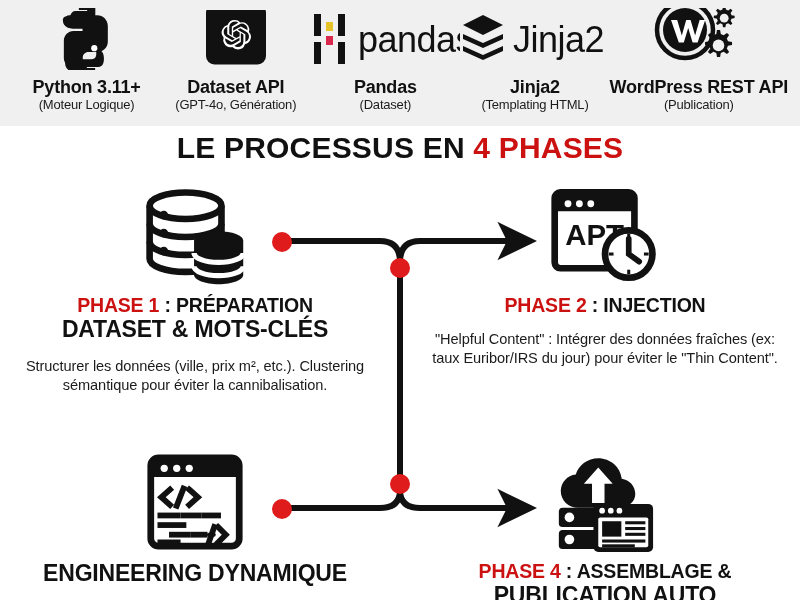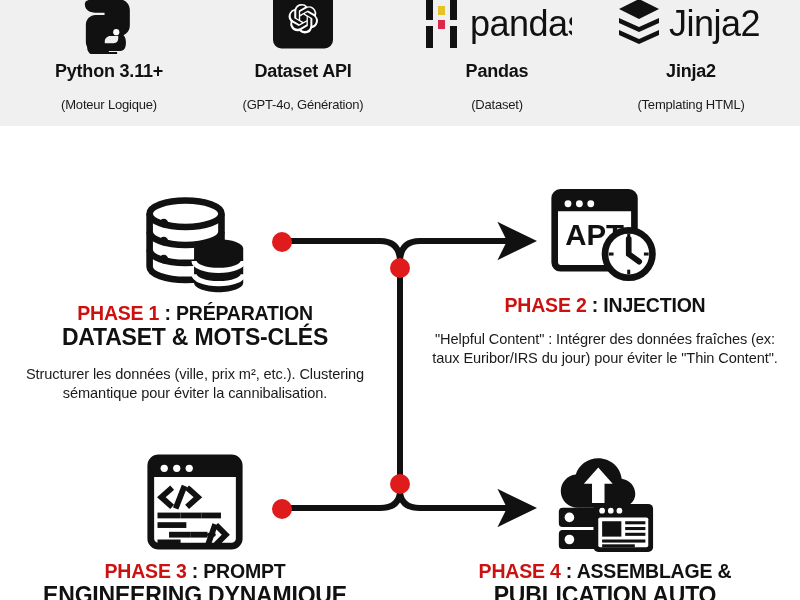--- a/index.html
+++ b/index.html
@@ -65,21 +65,20 @@
     text-align: center;
   }
   .tech-sub {
     font-size: 13px;
     font-weight: normal;
     color: #1b1b1b;
     line-height: 1.16;
     letter-spacing: -0.2px;
     white-space: nowrap;
     text-align: center;
-    margin-top: 16px;
   }
 
   
   .main-title {
     position: absolute;
     left: 0; top: 131px;
     width: 800px;
     text-align: center;
     font-size: 30px;
     font-weight: bold;
@@ -136,21 +135,21 @@
   }
   .phase-desc {
     margin-top: 14px;
     font-size: 14.6px;
     color: #1b1b1b;
     line-height: 1.32;
     text-align: center;
     letter-spacing: -0.1px;
   }
 
-  #phase1 { left: 10px;  top: 192px; }
+  #phase1 { left: 10px;  top: 184px; }
   #phase2 { left: 420px; top: 184px; }
   #phase3 { left: 10px;  top: 450px; }
   #phase4 { left: 420px; top: 450px; }
 </style>
 </head>
 <body>
 
 <div id="page">
 
   <div class="techband">
@@ -208,23 +207,45 @@
             <path d="M2 22 L22 31 L42 22 L42 27 L22 36 L2 27 Z"></path>
             <path d="M2 34 L22 43 L42 34 L42 39 L22 48 L2 39 Z"></path>
           </g>
           <text x="52" y="40" font-family="'Liberation Sans', sans-serif" font-size="36" fill="#111111" letter-spacing="-0.5">Jinja2</text>
         </svg>
       </div>
       <div class="tech-name">Jinja2</div>
       <div class="tech-sub">(Templating HTML)</div>
     </div>
 
-
-  </div>
-
+    <div class="tech-item">
+      <div class="tech-logo">
+        <svg width="96" height="62" viewBox="0 0 96 62">
+          <g transform="translate(0,-8)">
+            <circle cx="34" cy="30" r="28" fill="none" stroke="#111111" stroke-width="4.5"></circle>
+            <circle cx="34" cy="30" r="22" fill="#111111"></circle>
+            <path fill="#ffffff" d="M20 20 h6.2 l4.6 15.6 L35.2 20 h4.4 l4.5 15.6 L48.6 20 h5.6 l-7.6 22.5 h-5 l-4.4-14.4 -4.4 14.4 h-5 z"></path>
+            <g fill="#111111">
+              <path d="M72 6.5 l2.4 0 .55 3.1 2.2 .92 2.55-1.8 1.7 1.7-1.8 2.55 .92 2.2 3.1 .55 0 2.4-3.1 .55-.92 2.2 1.8 2.55-1.7 1.7-2.55-1.8-2.2 .92-.55 3.1-2.4 0-.55-3.1-2.2-.92-2.55 1.8-1.7-1.7 1.8-2.55-.92-2.2-3.1-.55 0-2.4 3.1-.55 .92-2.2-1.8-2.55 1.7-1.7 2.55 1.8 2.2-.92z"></path>
+              <circle cx="73.2" cy="18.2" r="4.4" fill="#f0f0f1"></circle>
+              <path d="M66 30 l3.1 0 .7 4.05 2.85 1.19 3.3-2.34 2.2 2.2-2.34 3.3 1.19 2.85 4.05 .7 0 3.1-4.05 .7-1.19 2.85 2.34 3.3-2.2 2.2-3.3-2.34-2.85 1.19-.7 4.05-3.1 0-.7-4.05-2.85-1.19-3.3 2.34-2.2-2.2 2.34-3.3-1.19-2.85-4.05-.7 0-3.1 4.05-.7 1.19-2.85-2.34-3.3 2.2-2.2 3.3 2.34 2.85-1.19z"></path>
+              <circle cx="67.5" cy="45.4" r="5.8" fill="#f0f0f1"></circle>
+            </g>
+          </g>
+        </svg>
+      </div>
+      <div class="tech-name">WordPress REST API</div>
+      <div class="tech-sub">(Publication)</div>
+    </div>
+
+  </div>
+
+  <div class="main-title">
+    <span>LE PROCESSUS EN </span><span class="accent">4 PHASES</span>
+  </div>
 
   <svg class="flow-svg" viewBox="0 0 800 600">
     <defs>
       <marker id="arrowhead" markerWidth="7" markerHeight="7" refX="5.6" refY="3.5" orient="auto">
         <path d="M0,0.3 L6.6,3.5 L0,6.7 L1.6,3.5 Z" fill="#111111"></path>
       </marker>
     </defs>
 
     <path d="M 288 241 H 380 Q 400 241 400 262" fill="none" stroke="#111111" stroke-width="6" stroke-linecap="butt"></path>
     <path d="M 400 262 Q 400 241 420 241 H 531" fill="none" stroke="#111111" stroke-width="6" stroke-linecap="butt" marker-end="url(#arrowhead)"></path>
@@ -315,23 +336,20 @@
           <path d="M16 94 H34"></path>
           <path d="M76 78 L84 86 L76 94"></path>
           <path d="M66 95 L72 78"></path>
         </g>
         <g fill="#111111">
           <circle cx="66.5" cy="86" r="2.1"></circle>
           <circle cx="71.5" cy="86" r="2.1"></circle>
         </g>
       </svg>
     </div>
-    <div class="phase-title">
-      <span class="accent">PHASE 3</span><span> : </span><span>PROMPT</span>
-    </div>
     <div class="phase-title-2">ENGINEERING DYNAMIQUE</div>
   </div>
 
   <div class="phase" id="phase4">
     <div class="phase-icon">
       <svg width="110" height="100" viewBox="0 0 112 104">
         <path fill="#111111" d="M28 58 c-10 0-18-7.6-18-17.4 0-9 6.8-16.4 15.6-17.3 C28.6 13.6 38 6.5 49 6.5 c12.6 0 23 9.2 24.4 21.2 c8 1.1 14.1 7.8 14.1 15.9 C87.5 51.7 80 58 71 58 Z"></path>
         <path fill="#ffffff" d="M49 16 L64 33 H55.5 V53 H42.5 V33 H34 Z"></path>
         <g fill="#111111">
           <rect x="8" y="58" width="44" height="20" rx="4"></rect>

